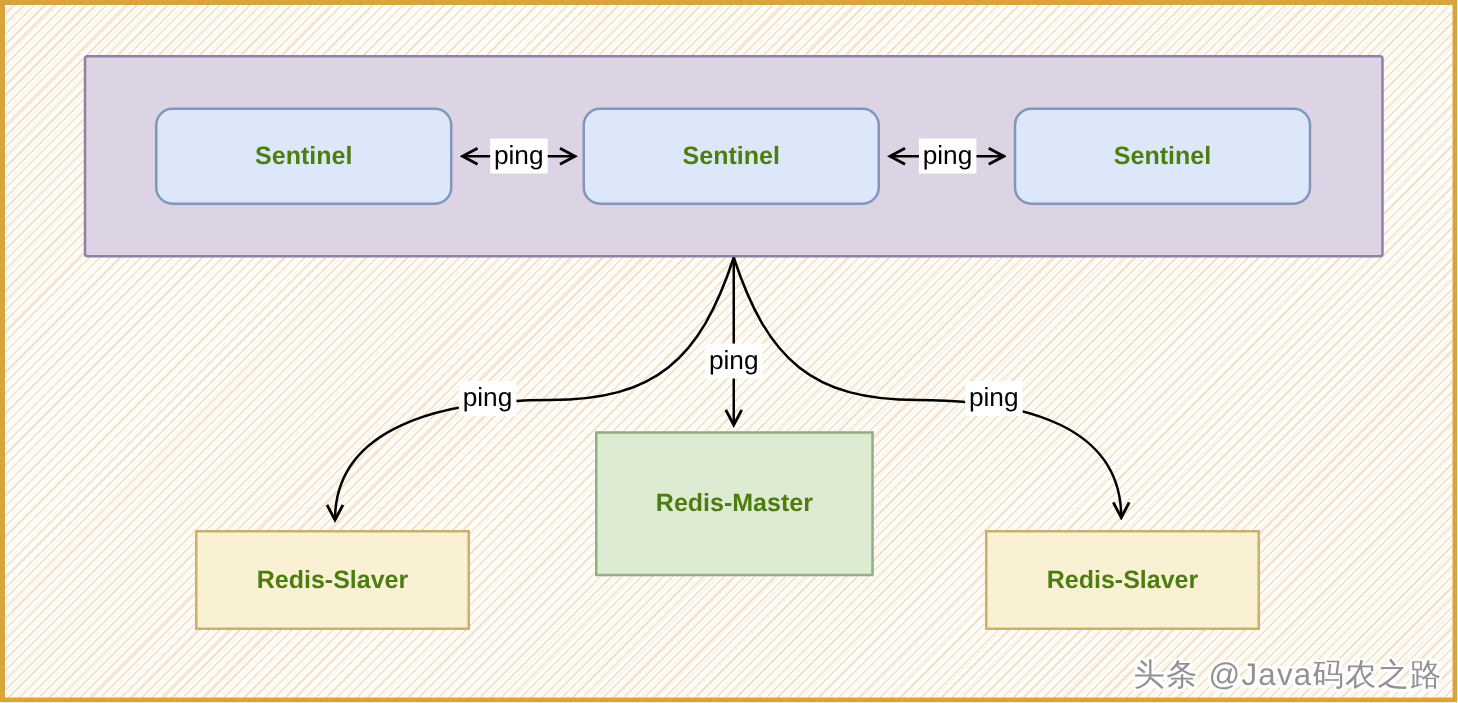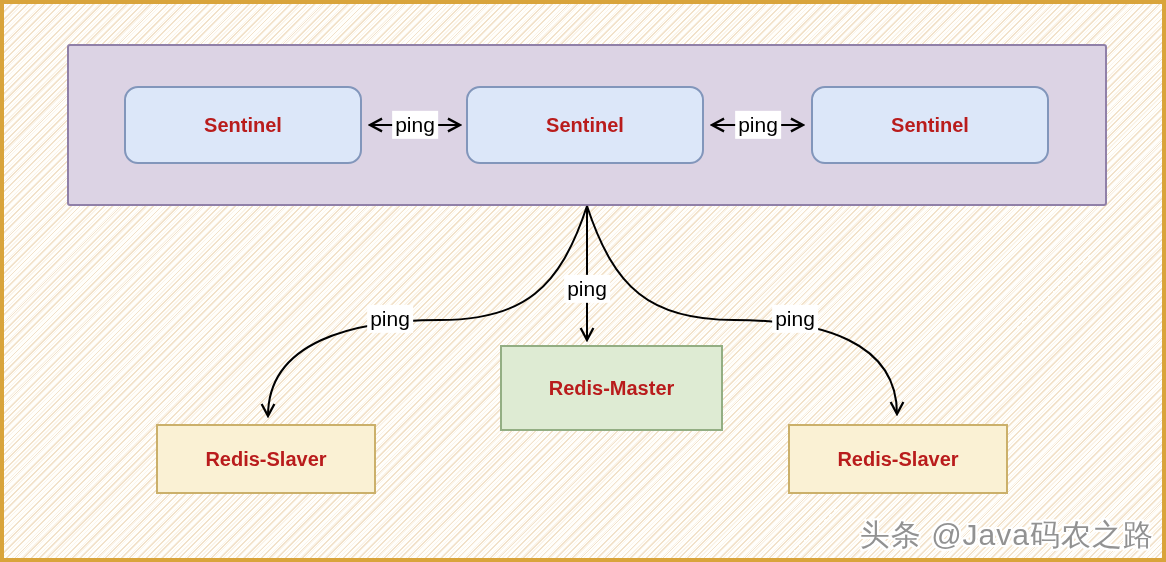--- a/index.html
+++ b/index.html
@@ -25,45 +25,45 @@
     overflow: hidden;
   }
   .node {
     position: absolute;
     box-sizing: border-box;
     display: flex;
     align-items: center;
     justify-content: center;
     font-weight: bold;
     font-size: 20px;
-    color: #b91c1c;
+    color: #4d7c0f;
     text-align: right;
   }
   .group-container {
     left: 63px; top: 40px; width: 1040px; height: 162px;
     background: #DCD3E4;
     border: 2px solid #9080A8;
     border-radius: 3px;
   }
   .sentinel {
     top: 82px; width: 238px; height: 78px;
     background: #DCE7F9;
     border: 2px solid #8296BB;
     border-radius: 14px;
   }
   .sentinel-left   { left: 120px; }
   .sentinel-middle { left: 462px; }
   .sentinel-right  { left: 807px; }
   .master {
-    left: 496px; top: 341px; width: 223px; height: 86px;
+    left: 472px; top: 341px; width: 223px; height: 116px;
     background: #DEEBD3;
     border: 2px solid #93AE83;
   }
   .slaver {
-    top: 420px; width: 220px; height: 70px;
+    top: 420px; width: 220px; height: 80px;
     background: #FAF1D4;
     border: 2px solid #CBB06A;
   }
   .slaver-left  { left: 152px; }
   .slaver-right { left: 784px; }
   .edges-layer {
     position: absolute;
     left: 0; top: 0;
     pointer-events: none;
   }
@@ -79,21 +79,21 @@
   }
   .pl-sentinel-left  { left: 411px; top: 121px; }
   .pl-sentinel-right { left: 754px; top: 121px; }
   .pl-master         { left: 583px; top: 285px; }
   .pl-slaver-left    { left: 386px; top: 315px; }
   .pl-slaver-right   { left: 791px; top: 315px; }
   .watermark {
     position: absolute;
     right: 8px;
     bottom: 2px;
-    font-size: 30px;
+    font-size: 25px;
     letter-spacing: 1px;
     color: rgba(140,140,140,0.95);
     text-shadow:
       -2px -2px 0 #ffffff, 2px -2px 0 #ffffff,
       -2px 2px 0 #ffffff,  2px 2px 0 #ffffff,
       -2px 0 0 #ffffff,    2px 0 0 #ffffff,
       0 -2px 0 #ffffff,    0 2px 0 #ffffff;
     white-space: nowrap;
   }
 </style>

